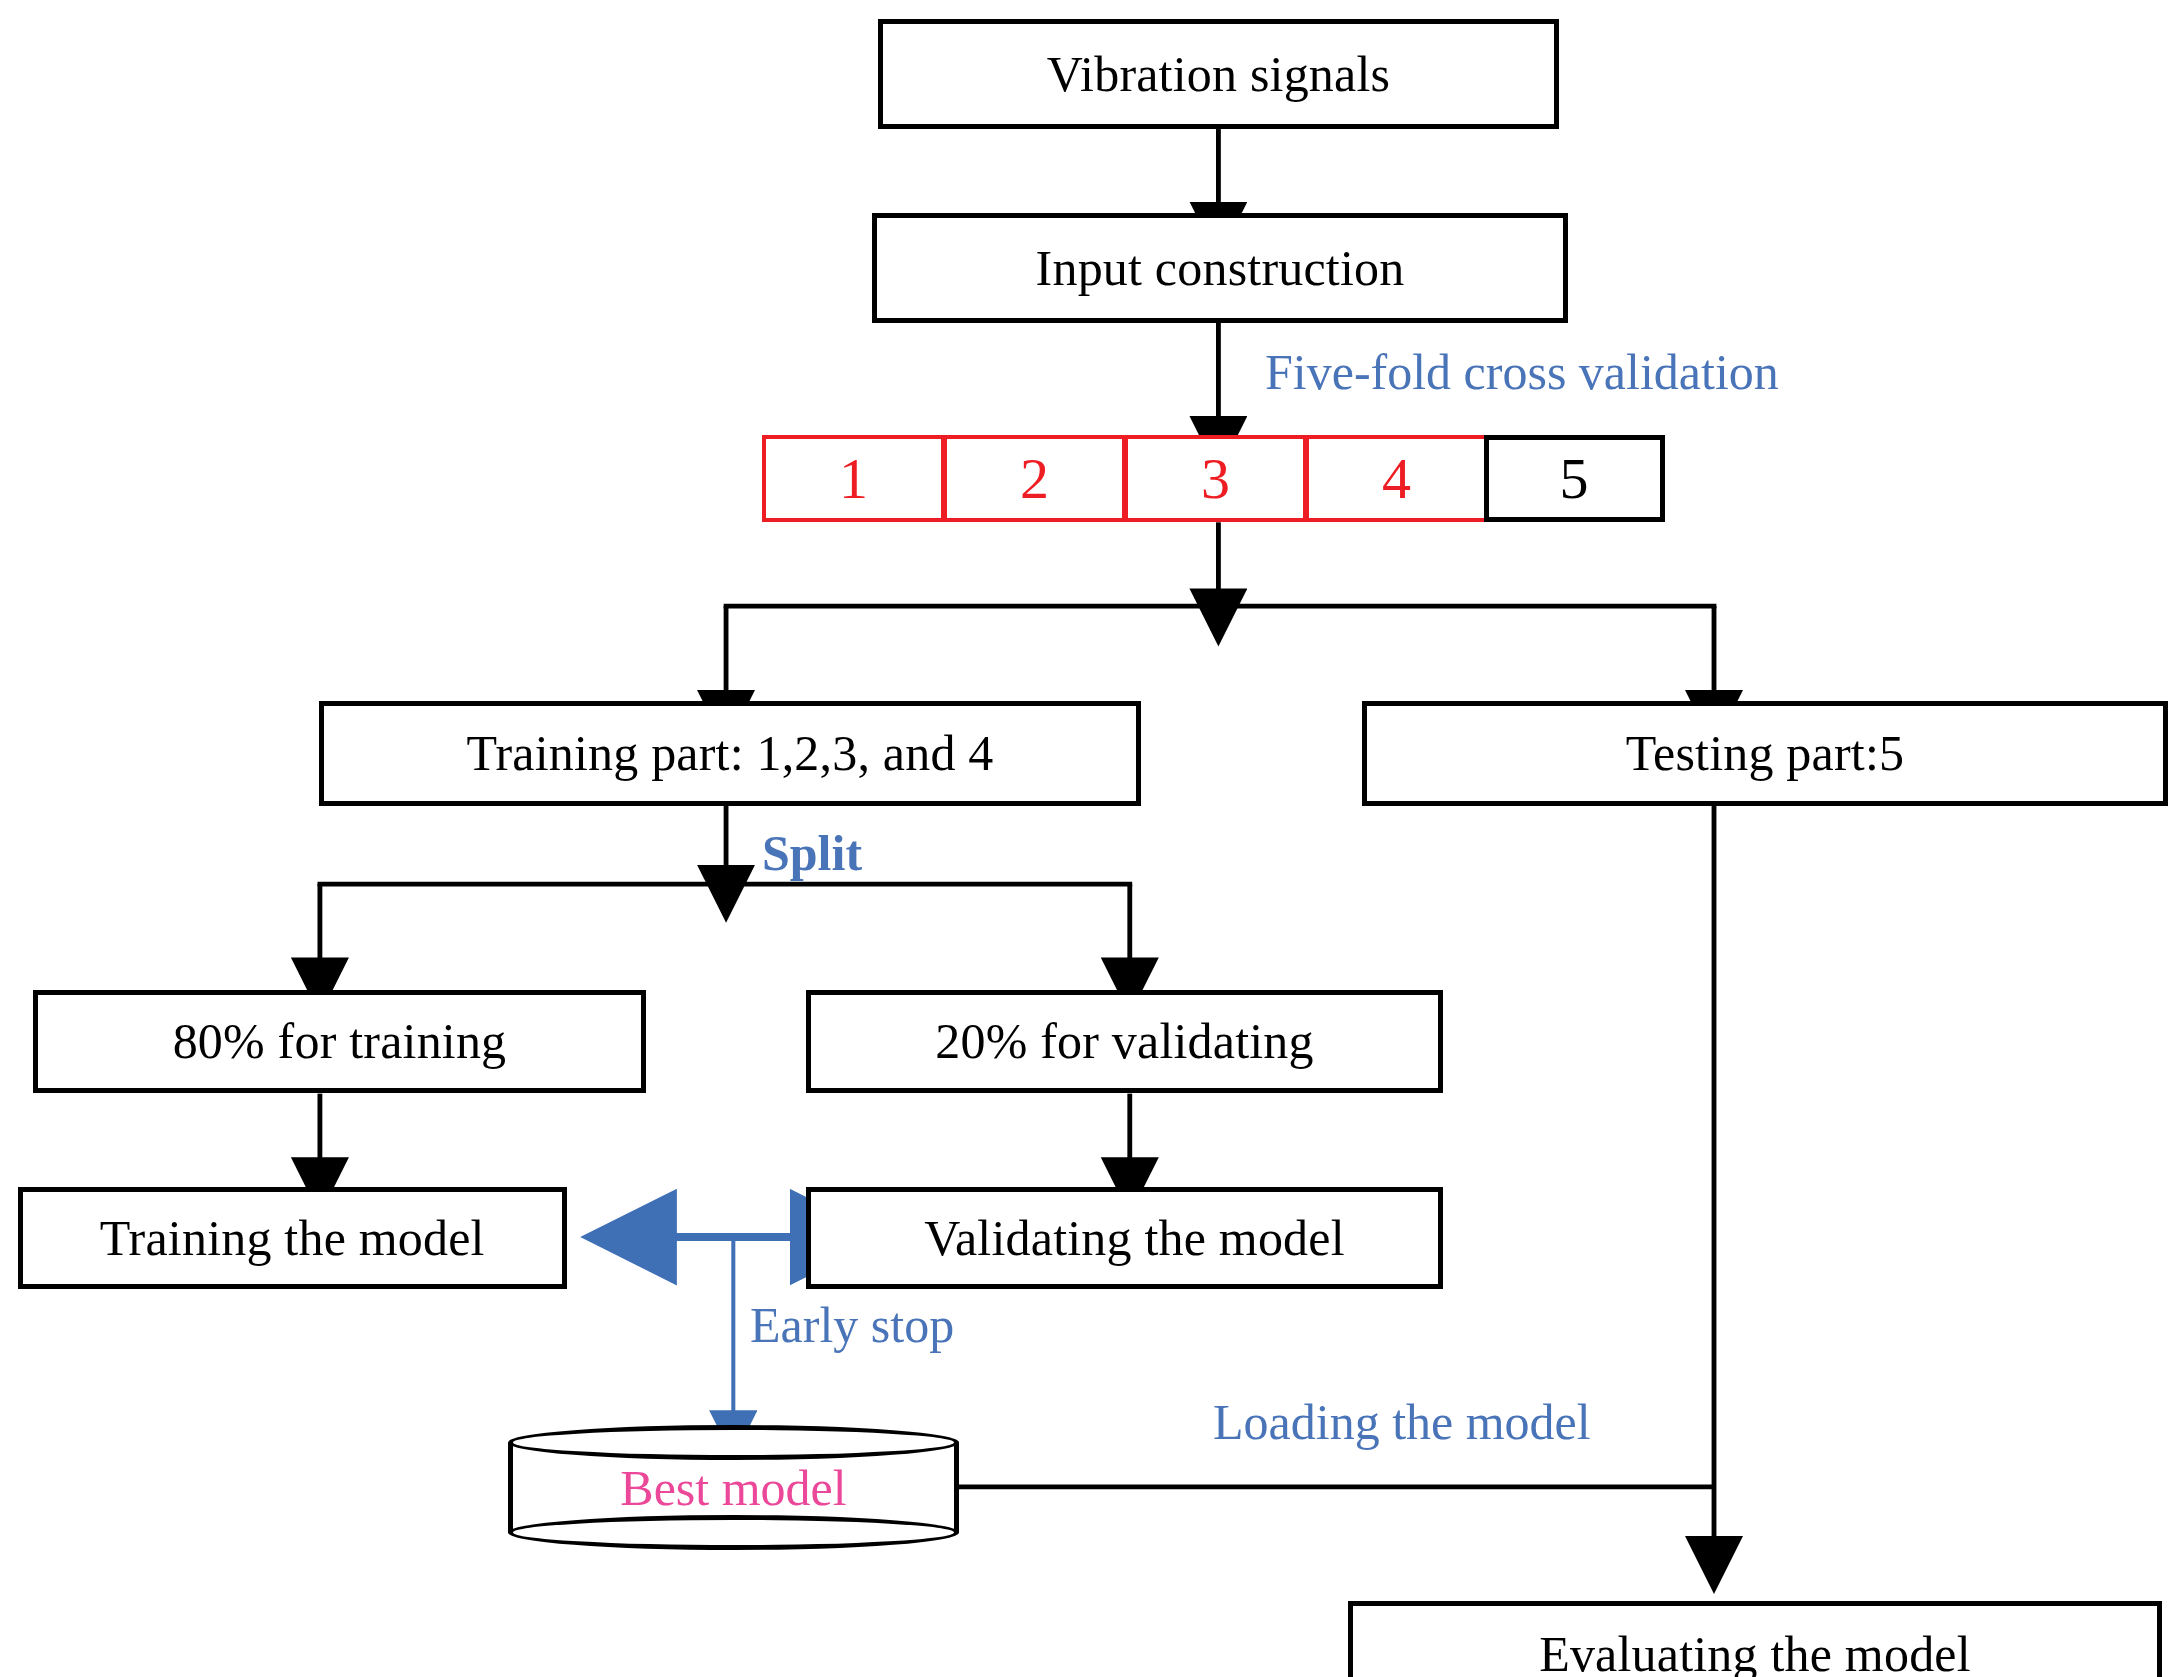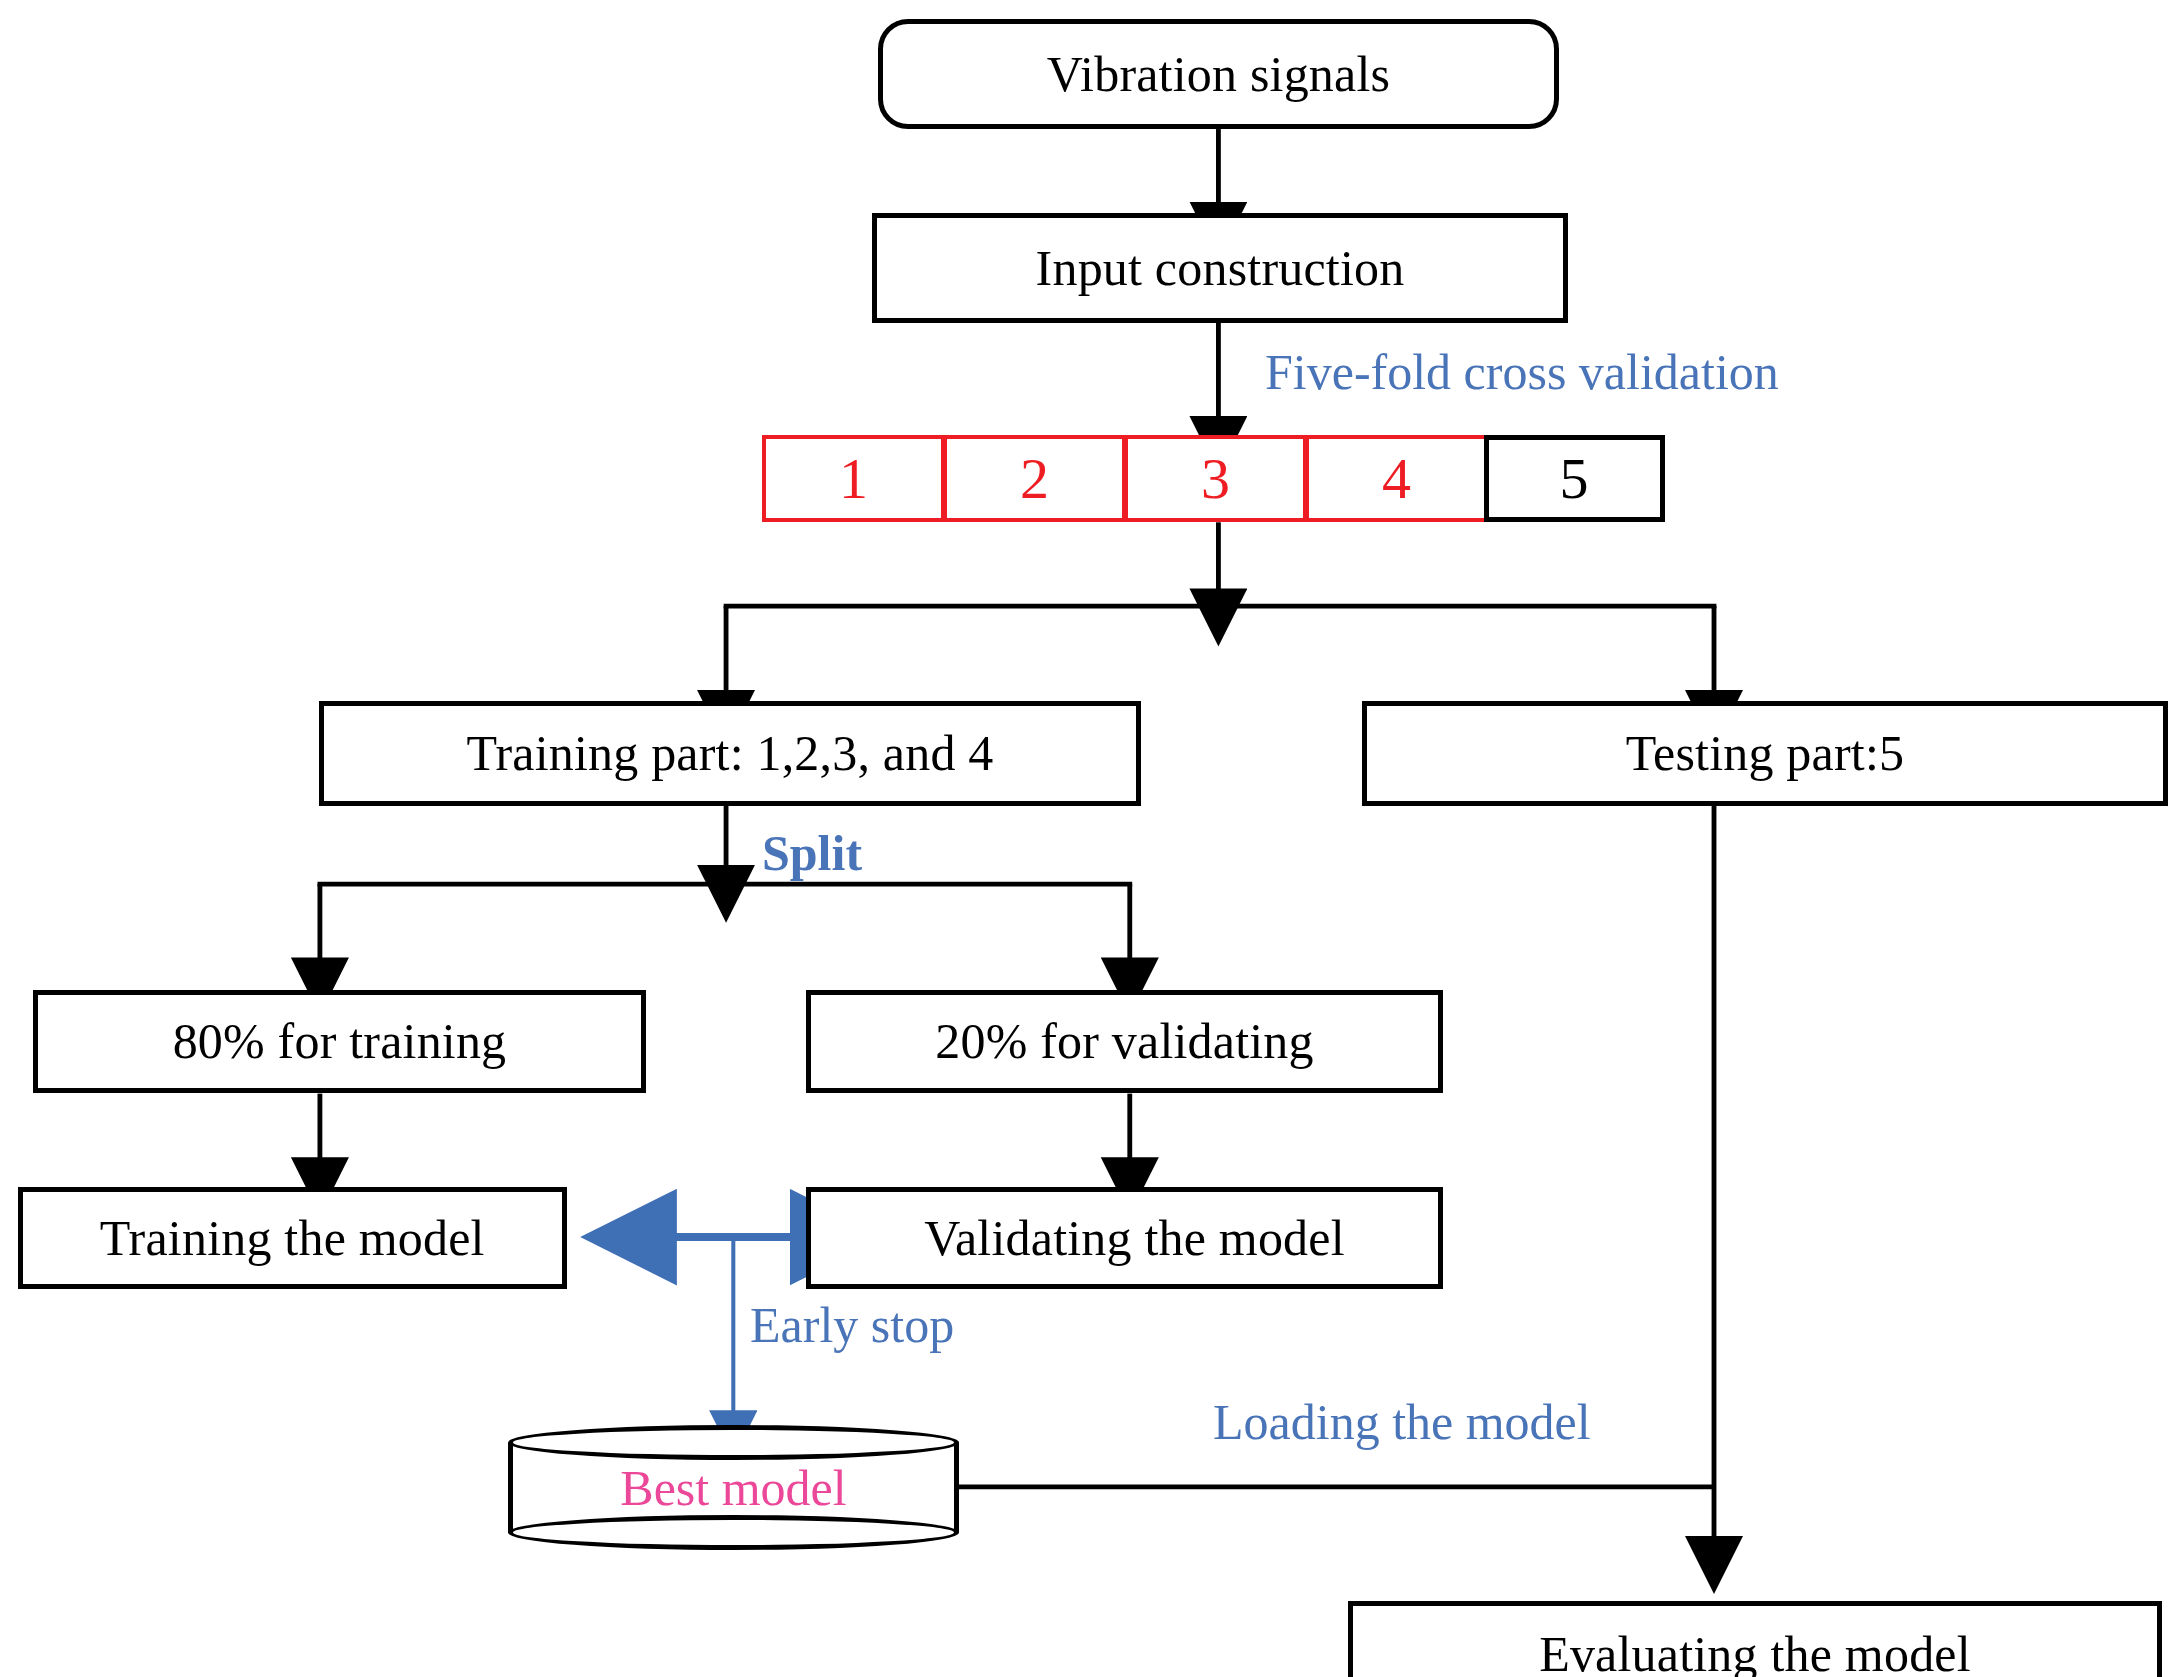--- a/index.html
+++ b/index.html
@@ -157,21 +157,21 @@
 
     <path d="M820,1535 L1000,1535" stroke="#3f6fb5" stroke-width="10" fill="none" marker-end="url(#ah-blue)" marker-start="url(#ah-blue-start)"></path>
 
     <path d="M910,1535 L910,1760" stroke="#3f6fb5" stroke-width="5" fill="none" marker-end="url(#ah-blue)"></path>
 
     <path d="M1190,1845 L2127,1845" stroke="#000" stroke-width="6" fill="none"></path>
 
     <path d="M2127,1000 L2127,1918" stroke="#000" stroke-width="6" fill="none" marker-end="url(#ah-black)"></path>
   </svg>
 
-  <div class="node" style="left:878px; top:19.3px; width:681px; height:110px;border-radius:30px;">
+  <div class="node" style="left:878px; top:19.3px; width:681px; height:110px;">
     <span class="txt">Vibration signals</span>
   </div>
 
   <div class="node" style="left:872px; top:213px; width:696px; height:110px;">
     <span class="txt">Input construction</span>
   </div>
 
   <div class="fold-strip" style="left:762px; top:435px; width:904px; height:87px;">
     <div class="fold-cell" style="width:181px;">
       <span>1</span>

